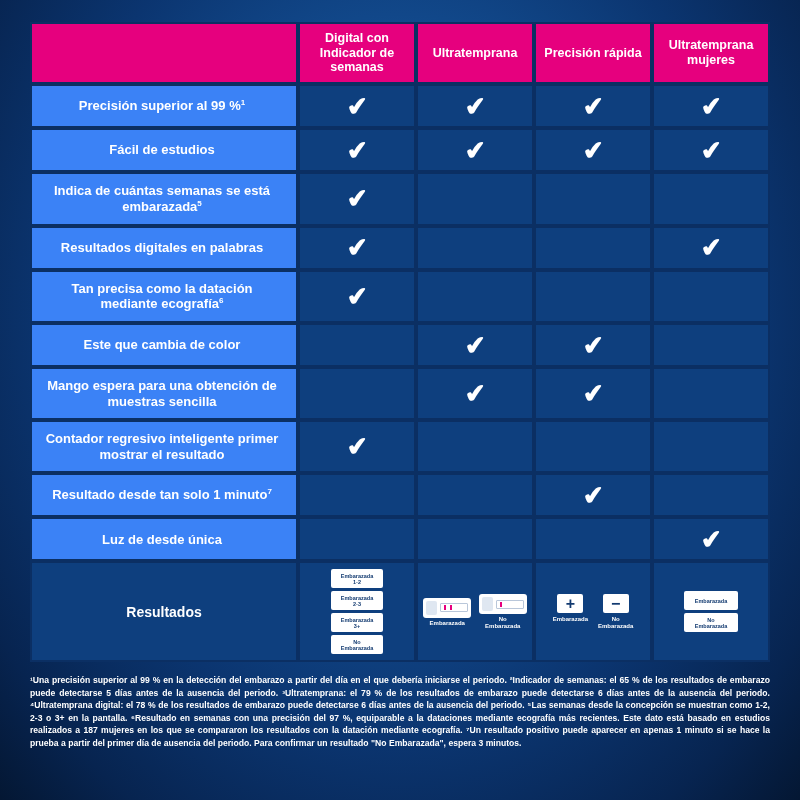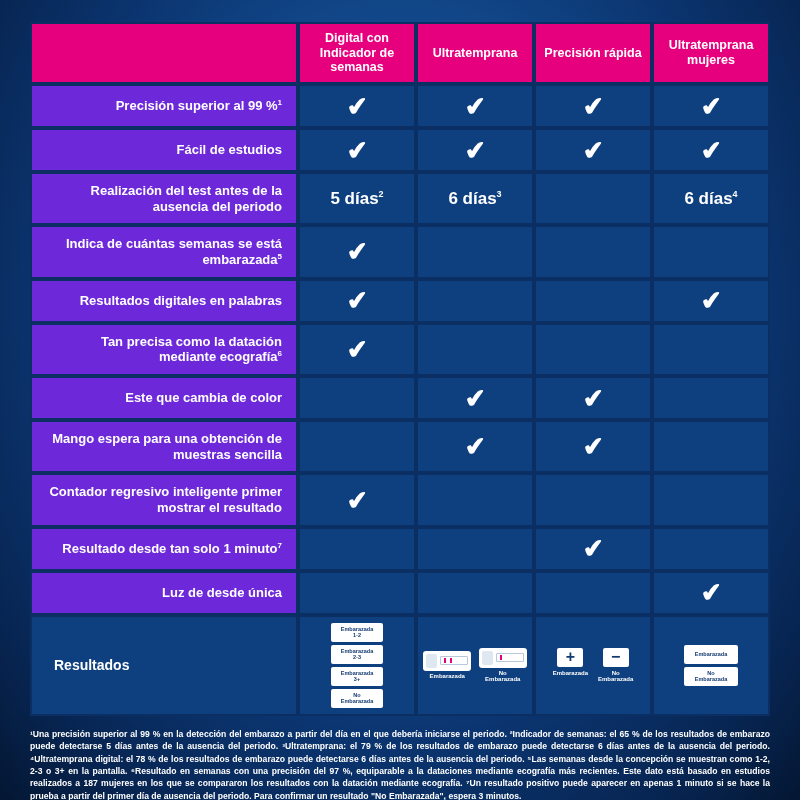--- a/index.html
+++ b/index.html
@@ -33,26 +33,26 @@
     line-height: 1.18;
     text-align: center;
     vertical-align: middle;
     height: 62px;
     padding: 4px 3px;
     width: 118px;
   }
 
   
   .lbl {
-    background: #6d28d9;
+    background: #3b82f6;
     color: #ffffff;
     font-weight: bold;
     font-size: 13px;
     line-height: 1.2;
-    text-align: right;
+    text-align: center;
     vertical-align: middle;
     padding: 9px 14px 9px 10px;
     height: 44px;
   }
   .lbl sup { font-size: 8px; vertical-align: super; }
 
   
   .val {
     background: #0e3f7e;
     text-align: center;
@@ -74,21 +74,21 @@
     color: #ffffff;
   }
   .days sup { font-size: 9px; vertical-align: super; }
 
   
   .res-lbl {
     background: #0e3f7e;
     color: #ffffff;
     font-weight: bold;
     font-size: 14px;
-    text-align: left;
+    text-align: center;
     vertical-align: middle;
     padding: 10px 22px;
     height: 72px;
   }
   .res-cell {
     background: #0e3f7e;
     vertical-align: middle;
     text-align: center;
     padding: 6px 4px;
     height: 72px;
@@ -166,27 +166,20 @@
           <td class="val"><span class="check">✔</span></td>
         </tr>
         <tr>
           <td class="lbl">Fácil de estudios</td>
           <td class="val"><span class="check">✔</span></td>
           <td class="val"><span class="check">✔</span></td>
           <td class="val"><span class="check">✔</span></td>
           <td class="val"><span class="check">✔</span></td>
         </tr>
         <tr>
-          <td class="lbl">Realización del test antes de la ausencia del periodo</td>
-          <td class="val"><span class="days">5 días<sup>2</sup></span></td>
-          <td class="val"><span class="days">6 días<sup>3</sup></span></td>
-          <td class="val"></td>
-          <td class="val"><span class="days">6 días<sup>4</sup></span></td>
-        </tr>
-        <tr>
           <td class="lbl">Indica de cuántas semanas se está embarazada<sup>5</sup></td>
           <td class="val"><span class="check">✔</span></td>
           <td class="val"></td>
           <td class="val"></td>
           <td class="val"></td>
         </tr>
         <tr>
           <td class="lbl">Resultados digitales en palabras</td>
           <td class="val"><span class="check">✔</span></td>
           <td class="val"></td>

